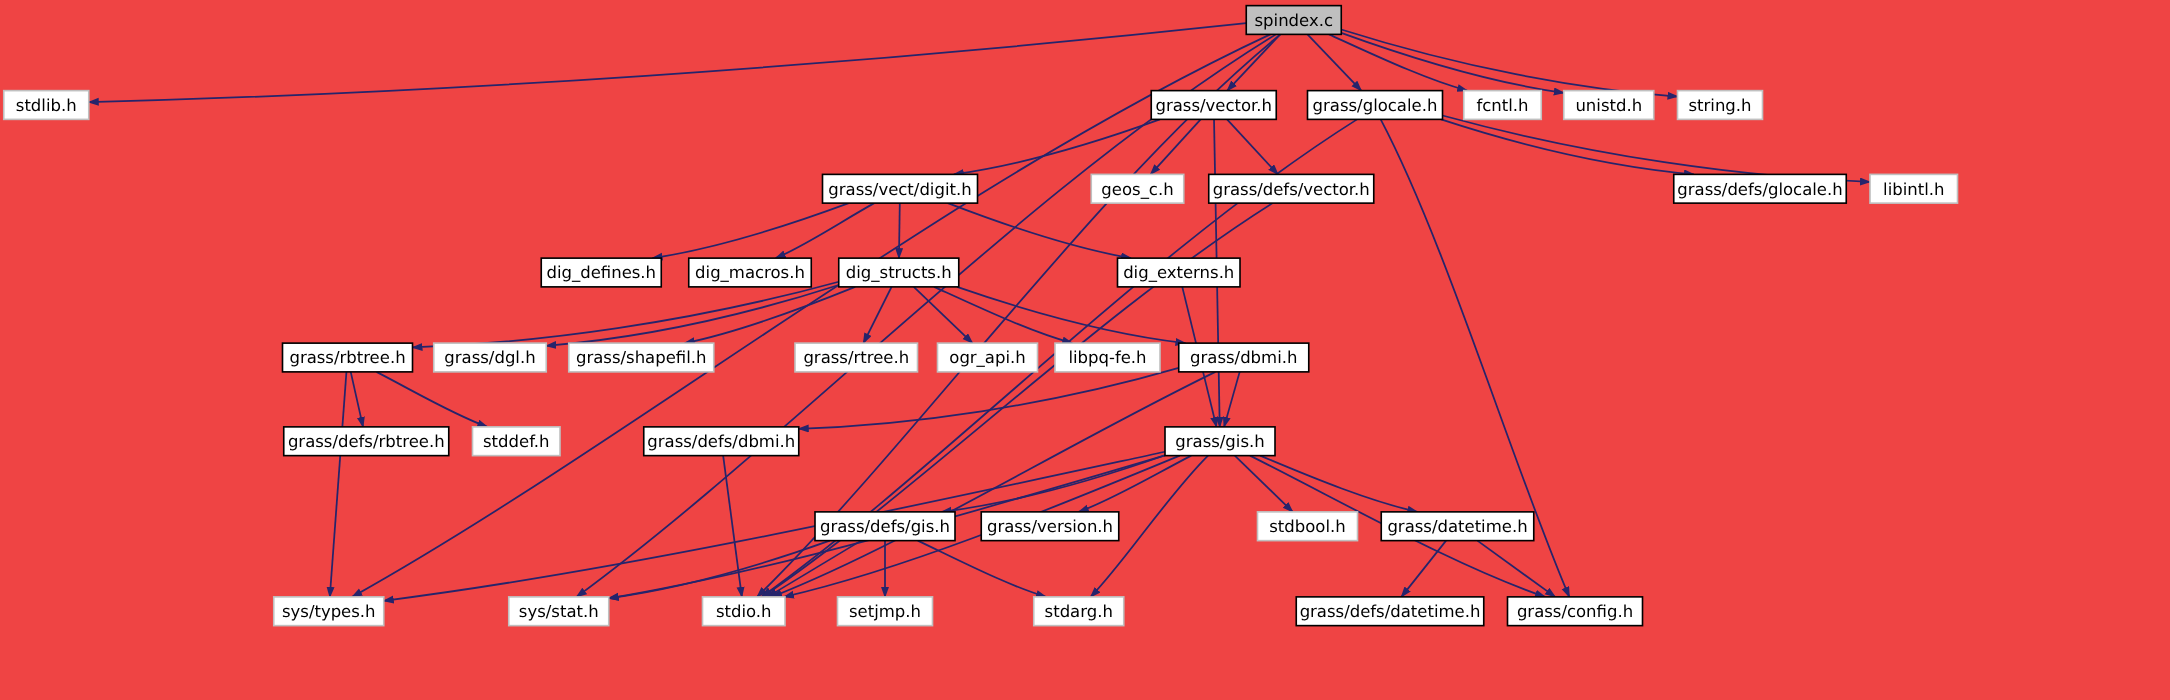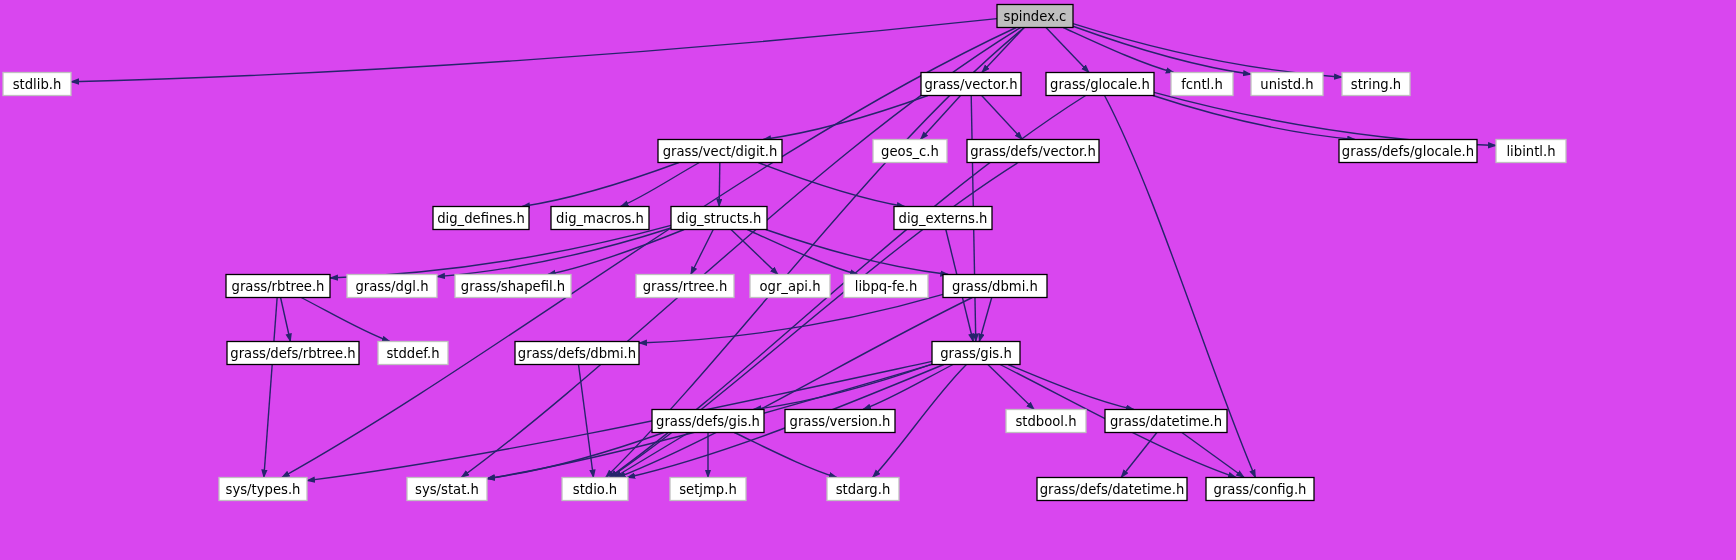--- a/index.html
+++ b/index.html
@@ -1,17 +1,17 @@
 <!DOCTYPE html>
 <html><head>
 <meta charset="utf-8">
 <style>
   html,body{margin:0;padding:0;background:#ffffff;}
   body{font-family:"DejaVu Sans","Liberation Sans",sans-serif;}
-  #graph-wrap{position:relative;width:1736px;height:560px;overflow:hidden;background:#d946ef;}
+  #graph-wrap{position:relative;width:1736px;height:560px;overflow:hidden;background:#ef4444;}
   svg#graph{position:absolute;left:0;top:0;width:1736px;height:560px;}
   .edge{fill:none;stroke:#26246b;stroke-width:1.4px;}
   .arrow{fill:#26246b;stroke:none;}
   .node rect{stroke-width:1.3px;}
   .node text{
     font-family:"DejaVu Sans","Liberation Sans",sans-serif;
     font-size:13.2px;
     fill:#000000;
     text-anchor:middle;
     dominant-baseline:middle;

